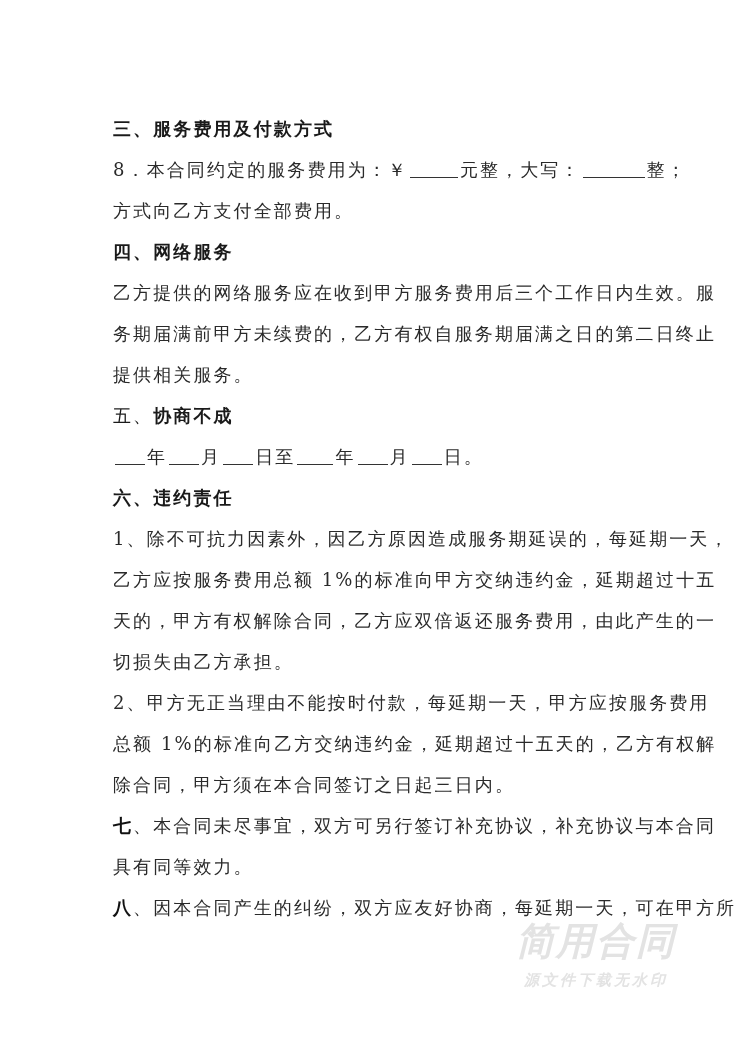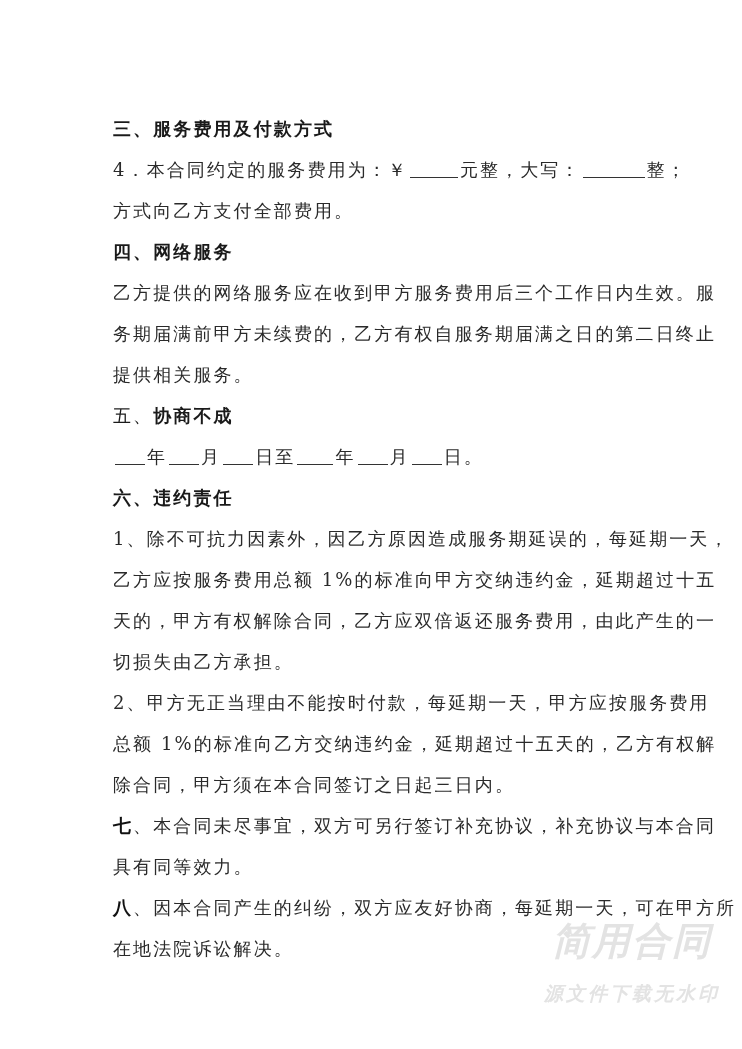--- a/index.html
+++ b/index.html
@@ -44,51 +44,51 @@
     }
     .b-short { width: 30px; }
     .b-med { width: 36px; }
     .b-long { width: 48px; }
     .lead-bold {
       font-weight: bold;
       color: #111;
     }
     .watermark {
       position: absolute;
-      left: 532px;
+      left: 496px;
       top: 918px;
       width: 200px;
       text-align: center;
       color: #e3e3e3;
       font-family: "DejaVu Sans", "Liberation Sans", sans-serif;
       font-style: italic;
       user-select: none;
     }
     .wm-title {
       font-size: 38px;
       font-weight: bold;
       letter-spacing: 2px;
       line-height: 46px;
     }
     .wm-sub {
-      font-size: 19px;
+      font-size: 15px;
       font-weight: bold;
       letter-spacing: 3px;
       line-height: 30px;
-      margin-top: 14px;
+      margin-top: 1px;
     }
   </style>
 </head>
 <body>
 
 <div class="page">
 
   <div class="line heading">三、服务费用及付款方式</div>
   <div class="line">
-    <span>4．本合同约定的服务费用为：￥</span><span class="blank b-long"></span><span>元整，大写：</span><span class="blank" style="width:62px"></span><span>整；</span>
+    <span>8．本合同约定的服务费用为：￥</span><span class="blank b-long"></span><span>元整，大写：</span><span class="blank" style="width:62px"></span><span>整；</span>
   </div>
   <div class="line">方式向乙方支付全部费用。</div>
 
   <div class="line heading">四、网络服务</div>
   <div class="line">乙方提供的网络服务应在收到甲方服务费用后三个工作日内生效。服</div>
   <div class="line">务期届满前甲方未续费的，乙方有权自服务期届满之日的第二日终止</div>
   <div class="line">提供相关服务。</div>
 
   <div class="line heading">
     <span class="num-plain">五、</span><span>协商不成</span>
@@ -107,19 +107,18 @@
   <div class="line">除合同，甲方须在本合同签订之日起三日内。</div>
 
   <div class="line">
     <span class="lead-bold">七</span><span>、本合同未尽事宜，双方可另行签订补充协议，补充协议与本合同</span>
   </div>
   <div class="line">具有同等效力。</div>
 
   <div class="line">
     <span class="lead-bold">八</span><span>、因本合同产生的纠纷，双方应友好协商，每延期一天，可在甲方所</span>
   </div>
-  <div class="line">在地法院诉讼解决。</div>
 </div>
 
 <div class="watermark">
   <div class="wm-title">简用合同</div>
   <div class="wm-sub">源文件下载无水印</div>
 </div>
 
 </body></html>

